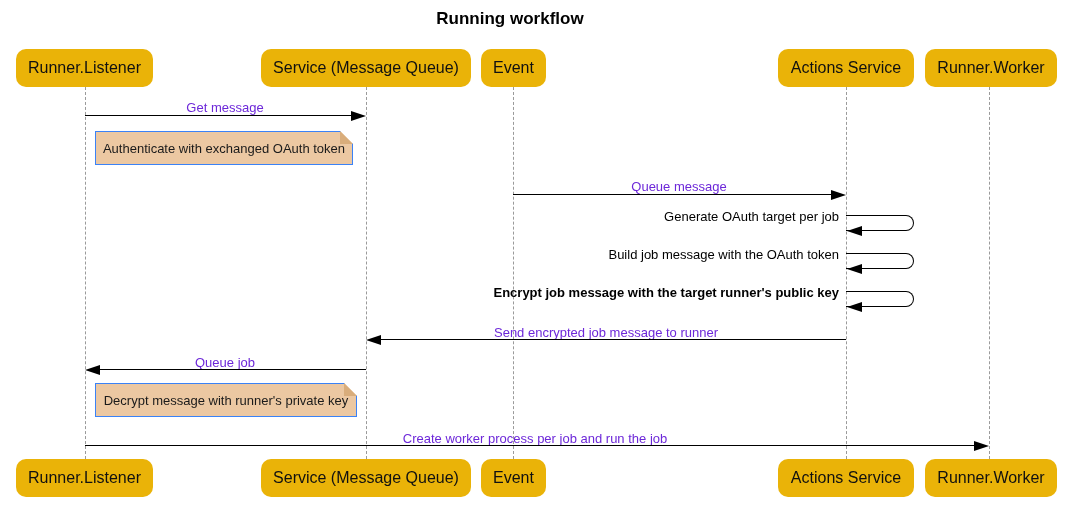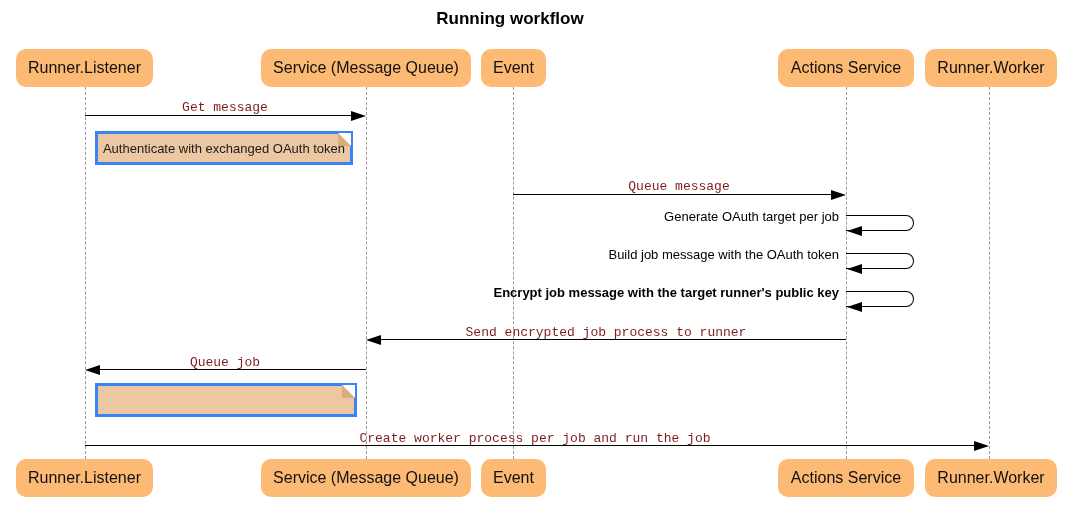--- a/index.html
+++ b/index.html
@@ -16,43 +16,42 @@
     position: absolute;
     left: 0; top: 9px; width: 1020px;
     text-align: center;
     font-size: 17px;
     font-weight: bold;
     color: #000000;
   }
   .actor {
     position: absolute;
     height: 38px;
-    background: #fdba74;
+    background: #eab308;
     border-radius: 10px;
     display: flex;
     align-items: center;
     justify-content: center;
     font-size: 16px;
     color: #111111;
     box-sizing: border-box;
   }
   .lifeline {
     position: absolute;
     width: 0;
     border-left: 1px dashed #9a9a9a;
     top: 87px;
     height: 372px;
   }
   .msg-label {
     position: absolute;
     font-size: 13px;
     white-space: nowrap;
     transform: translateX(-50%);
-    color: #7f1d1d;
-    font-family: Liberation Mono, monospace;
+    color: #6d28d9;
   }
   .msg-label-right {
     position: absolute;
     font-size: 13px;
     white-space: nowrap;
     color: #000000;
   }
   .msg-line {
     position: absolute;
     height: 0;
@@ -78,21 +77,21 @@
     height: 16px;
     border: 1.5px solid #000000;
     border-left: none;
     border-radius: 0 10px 10px 0;
     box-sizing: border-box;
   }
   .note {
     position: absolute;
     height: 34px;
     background: #ecc8a2;
-    border: 3px solid #3b82f6;
+    border: 1px solid #3b82f6;
     box-sizing: border-box;
     display: flex;
     align-items: center;
     justify-content: center;
     font-size: 13px;
     color: #1a1a1a;
   }
   .note-cut {
     position: absolute;
     top: -1px; right: -1px;
@@ -159,32 +158,33 @@
     <div class="arr-left" style="left:847px;top:264px;"></div>
   </div>
 
   <div>
     <div class="msg-label-right" style="right:233px;top:285px;font-weight:bold;">Encrypt job message with the target runner's public key</div>
     <div class="self-loop" style="left:846px;top:291px;"></div>
     <div class="arr-left" style="left:847px;top:302px;"></div>
   </div>
 
   <div>
-    <div class="msg-label" style="left:606px;top:325px;">Send encrypted job process to runner</div>
+    <div class="msg-label" style="left:606px;top:325px;">Send encrypted job message to runner</div>
     <div class="msg-line" style="left:381px;top:339px;width:465px;"></div>
     <div class="arr-left" style="left:366px;top:335px;"></div>
   </div>
 
   <div>
     <div class="msg-label" style="left:225px;top:355px;">Queue job</div>
     <div class="msg-line" style="left:100px;top:369px;width:266px;"></div>
     <div class="arr-left" style="left:85px;top:365px;"></div>
   </div>
 
   <div class="note" style="left:95px;top:383px;width:262px;">
+    <span>Decrypt message with runner's private key</span>
     <span class="note-cut"></span>
     <span class="note-flap"></span>
   </div>
 
   <div>
     <div class="msg-label" style="left:535px;top:431px;">Create worker process per job and run the job</div>
     <div class="msg-line" style="left:85px;top:445px;width:889px;"></div>
     <div class="arr-right" style="left:974px;top:441px;"></div>
   </div>
 

